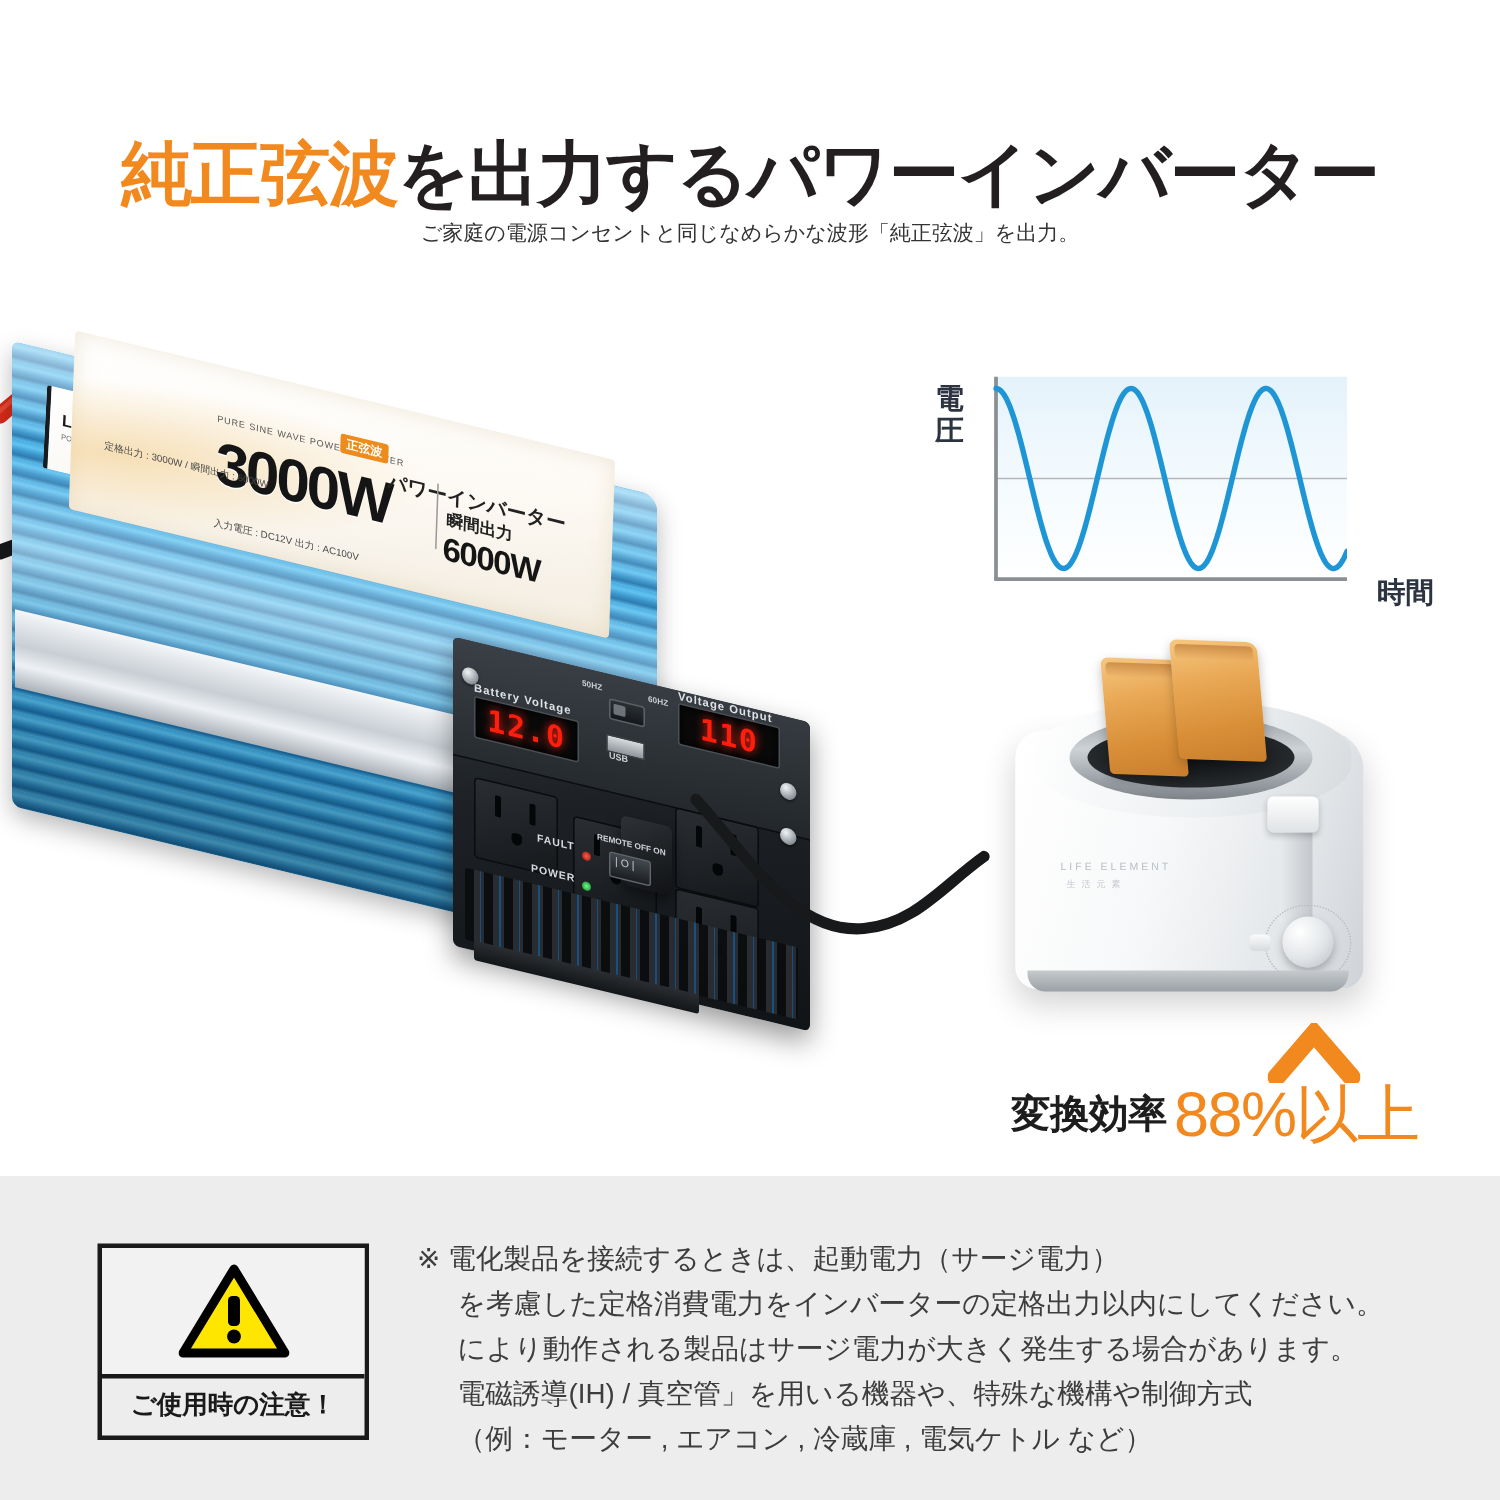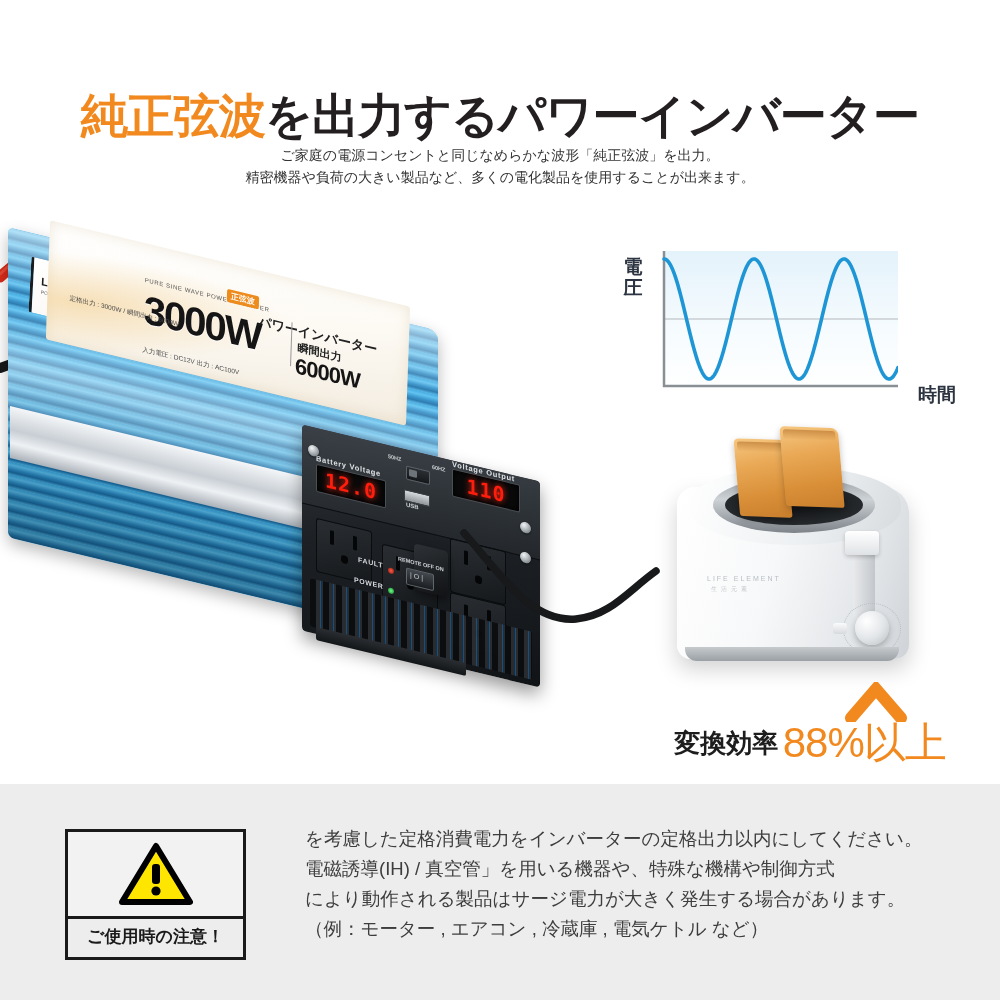--- a/index.html
+++ b/index.html
@@ -340,21 +340,20 @@
 <body>
 
 <div class="page">
 
   <h1 class="title">
     <span class="hl">純正弦波</span><span class="rest">を出力するパワーインバーター</span>
   </h1>
 
   <div class="subtitle">
     <div>ご家庭の電源コンセントと同じなめらかな波形「純正弦波」を出力。</div>
-    <div>精密機器や負荷の大きい製品など、多くの電化製品を使用することが出来ます。</div>
   </div>
 
   <div class="chart-wrap">
     <div class="chart-ylabel">
       <div>電</div>
       <div>圧</div>
     </div>
     <div class="plot">
       <svg width="240" height="143" viewBox="0 0 240 143">
         <defs>
@@ -508,20 +507,21 @@
         <svg width="74" height="64" viewBox="0 0 74 64">
           <path d="M37,4 L71,60 L3,60 Z" fill="#FFE600" stroke="#000000" stroke-width="6" stroke-linejoin="round"></path>
           <rect x="33" y="22" width="8" height="20" rx="3" fill="#000000"></rect>
           <circle cx="37" cy="49" r="4.6" fill="#000000"></circle>
         </svg>
       </div>
       <div class="warn-cap">ご使用時の注意！</div>
     </div>
 
     <div class="note-list">
+      <div class="ln">※ 電化製品を接続するときは、起動電力（サージ電力）</div>
       <div class="ln ind">を考慮した定格消費電力をインバーターの定格出力以内にしてください。</div>
+      <div class="ln ind">により動作される製品はサージ電力が大きく発生する場合があります。</div>
       <div class="ln ind">電磁誘導(IH) / 真空管」を用いる機器や、特殊な機構や制御方式</div>
-      <div class="ln ind">により動作される製品はサージ電力が大きく発生する場合があります。</div>
       <div class="ln ind">（例：モーター , エアコン , 冷蔵庫 , 電気ケトル など）</div>
     </div>
   </div>
 
 </div>
 
 </body></html>

